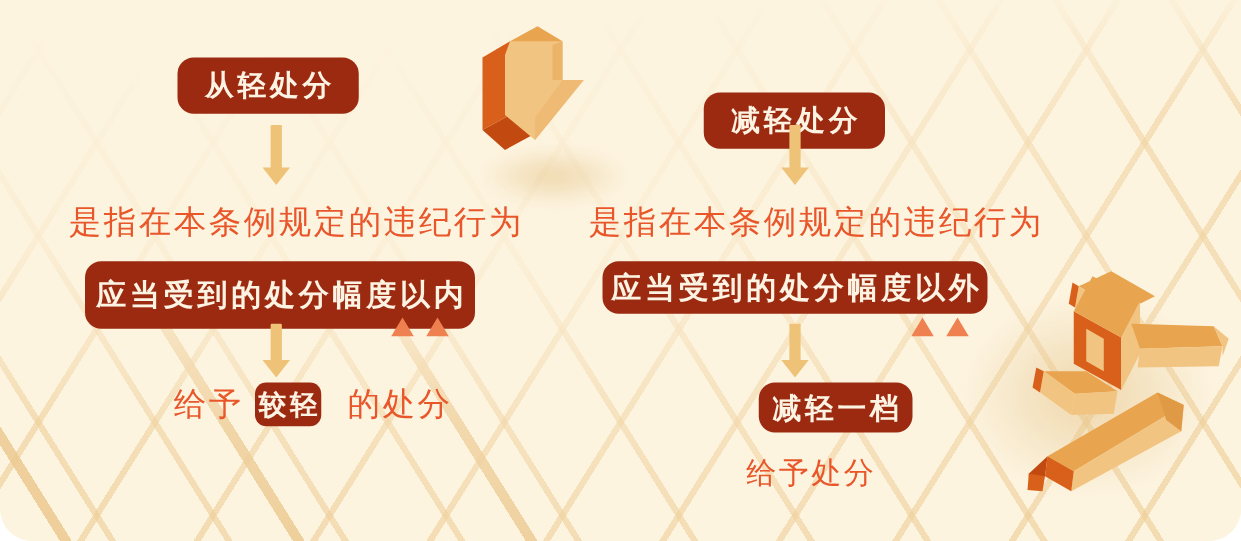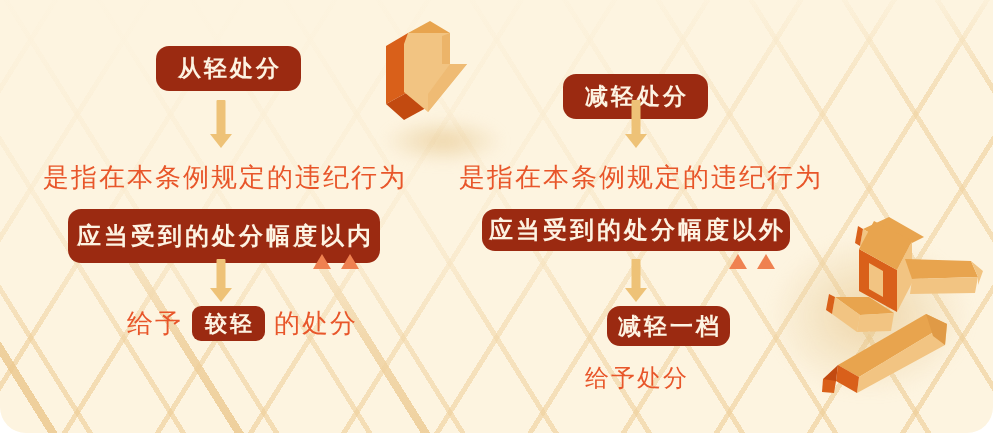--- a/index.html
+++ b/index.html
@@ -65,20 +65,21 @@
     letter-spacing:3px;
     text-indent:3px;
     white-space:nowrap;
     box-sizing:border-box;
   }
   .ortext{
     position:absolute;
     color:#e8562a;
     white-space:nowrap;
     letter-spacing:2px;
+    margin-left:12px;
   }
 
   
   .dn-arrow{position:absolute;}
   .dn-arrow .shaft{
     position:absolute;left:50%;top:0;transform:translateX(-50%);
     background:#eec277;border-radius:1px;
   }
   .dn-arrow .head{
     position:absolute;left:50%;bottom:0;transform:translateX(-50%);
@@ -104,42 +105,42 @@
 </style>
 </head>
 <body>
 
 <div id="canvas">
 
   <div class="grid-layer"></div>
   <div class="grid-accent"></div>
   <div class="veil"></div>
 
-  <div class="badge" style="left:156px;top:46px;width:145px;height:45px;font-size:23px;">从轻处分</div>
+  <div class="badge" style="left:142px;top:46px;width:145px;height:45px;font-size:23px;">从轻处分</div>
 
   <div class="dn-arrow" style="left:209px;top:100px;width:24px;height:48px;">
     <div class="shaft" style="width:9px;height:36px;"></div>
     <div class="head"></div>
   </div>
 
   <div class="ortext" style="left:43px;top:160px;font-size:26px;">是指在本条例规定的违纪行为</div>
 
   <div class="badge" style="left:68px;top:209px;width:312px;height:54px;font-size:24px;">应当受到的处分幅度以内</div>
 
   <div class="tri" style="left:313px;top:254px;"></div>
   <div class="tri" style="left:341px;top:254px;"></div>
 
   <div class="dn-arrow" style="left:209px;top:259px;width:24px;height:43px;">
     <div class="shaft" style="width:9px;height:31px;"></div>
     <div class="head"></div>
   </div>
 
   <div style="position:absolute;left:127px;top:306px;display:flex;gap:9px;">
     <span class="ortext" style="position:static;font-size:26px;">给予</span>
-    <span class="badge" style="position:static;padding:0 10px;height:35px;font-size:22px;border-radius:9px;">较轻</span>
+    <span class="badge" style="position:static;padding:0 0;height:35px;font-size:22px;border-radius:9px;">较轻</span>
     <span class="ortext" style="position:static;font-size:26px;">的处分</span>
   </div>
 
   <div class="badge" style="left:563px;top:46px;width:145px;height:45px;font-size:23px;margin-top:28px;">减轻处分</div>
 
   <div class="dn-arrow" style="left:624px;top:100px;width:24px;height:48px;">
     <div class="shaft" style="width:9px;height:36px;"></div>
     <div class="head"></div>
   </div>
 

